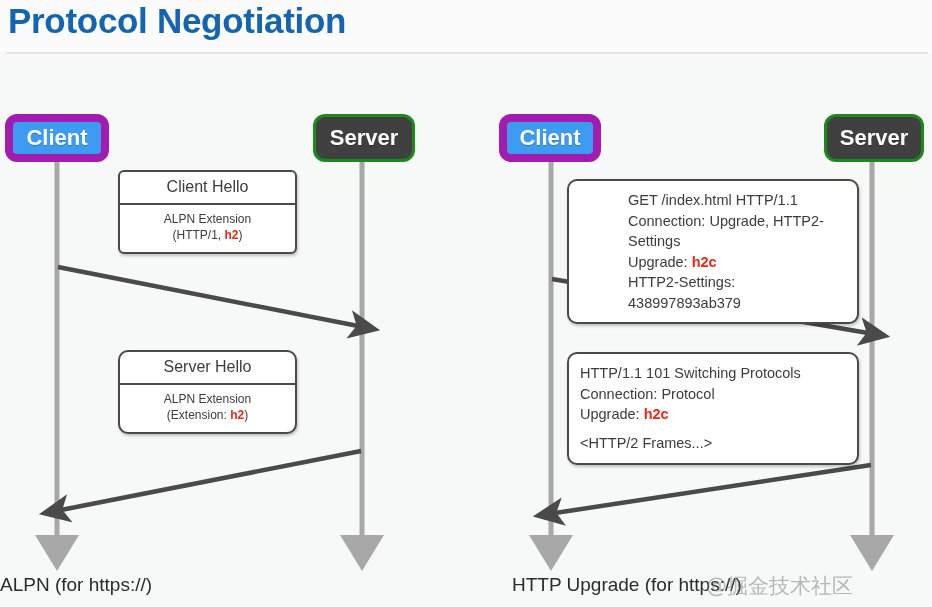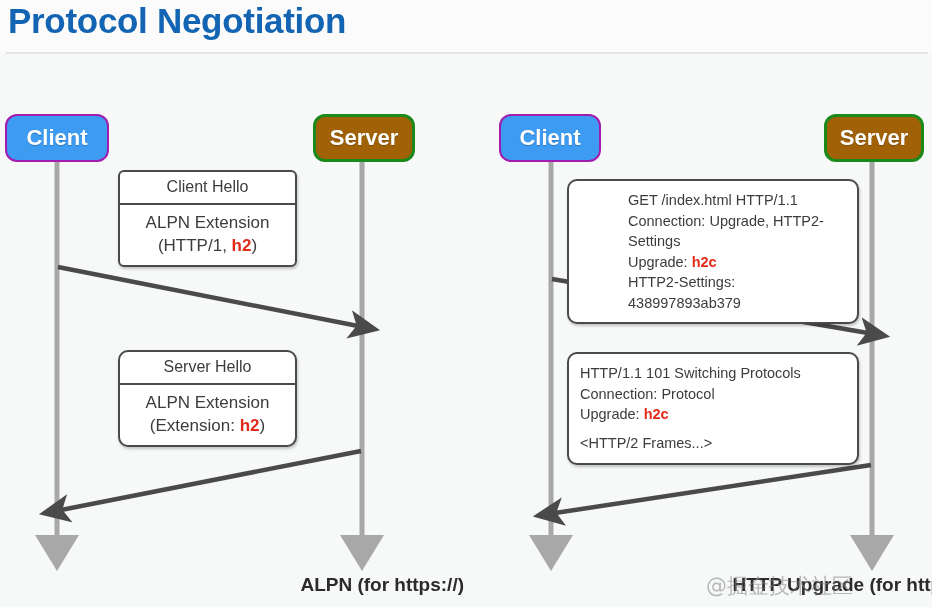--- a/index.html
+++ b/index.html
@@ -59,24 +59,24 @@
     align-items: center;
     justify-content: center;
     font-size: 22px;
     font-weight: bold;
     color: #ffffff;
     text-shadow: 0 1px 1px rgba(0,0,0,0.22);
     height: 48px;
   }
   .actor.client {
     background: #3d9bf2;
-    border: 2px solid #a21caf;
+    border: 8px solid #a21caf;
   }
   .actor.server {
-    background: #a16207;
+    background: #404040;
     border: 3px solid #1b8a1b;
   }
   
   svg.layer {
     position: absolute;
     left: 0; top: 0;
     width: 466px;
     height: 554px;
     overflow: visible;
   }
@@ -95,42 +95,41 @@
     border-bottom: 2px solid #4a4a4a;
     text-align: center;
     font-size: 16px;
     color: #3c3c3c;
     padding: 6px 10px 7px 10px;
     font-weight: normal;
   }
   .msgbox .body {
     box-sizing: border-box;
     text-align: center;
-    font-size: 17px;
+    font-size: 12px;
     color: #3c3c3c;
     padding: 7px 10px 8px 10px;
     line-height: 1.33;
   }
   .msgbox.plain .body {
     text-align: left;
     font-size: 14.5px;
     line-height: 1.42;
     padding: 9px 11px 9px 11px;
   }
   .hl { color: #e02b1a; font-weight: bold; }
   .blankline { display: block; height: 0.6em; }
   
   .caption {
     position: absolute;
     font-size: 19px;
-    font-weight: bold;
+    font-weight: normal;
     color: #2b2b2b;
     white-space: nowrap;
-    text-align: right;
-    margin-left: 44px;
+    text-align: left;
   }
   
   #watermark {
     position: absolute;
     left: 706px;
     top: 572px;
     font-size: 21px;
     color: rgba(130,130,130,0.55);
     white-space: nowrap;
     pointer-events: none;

